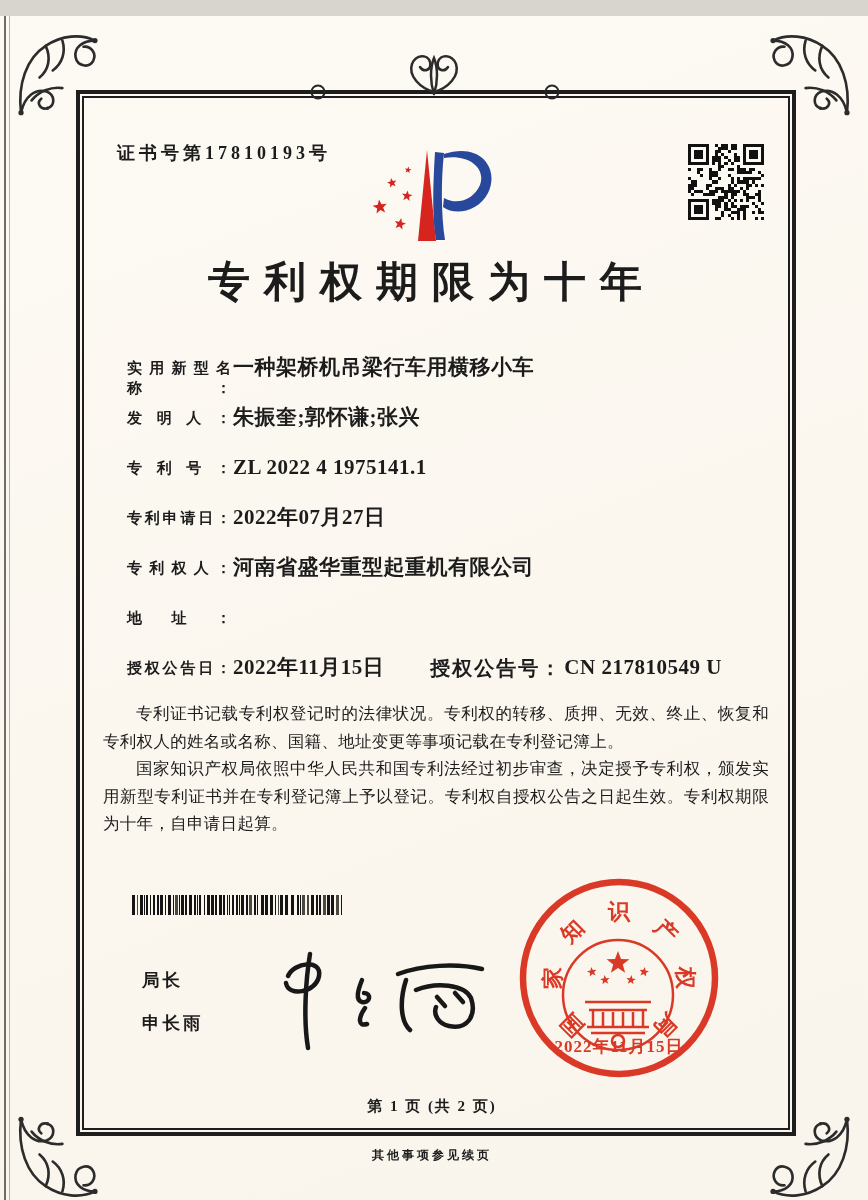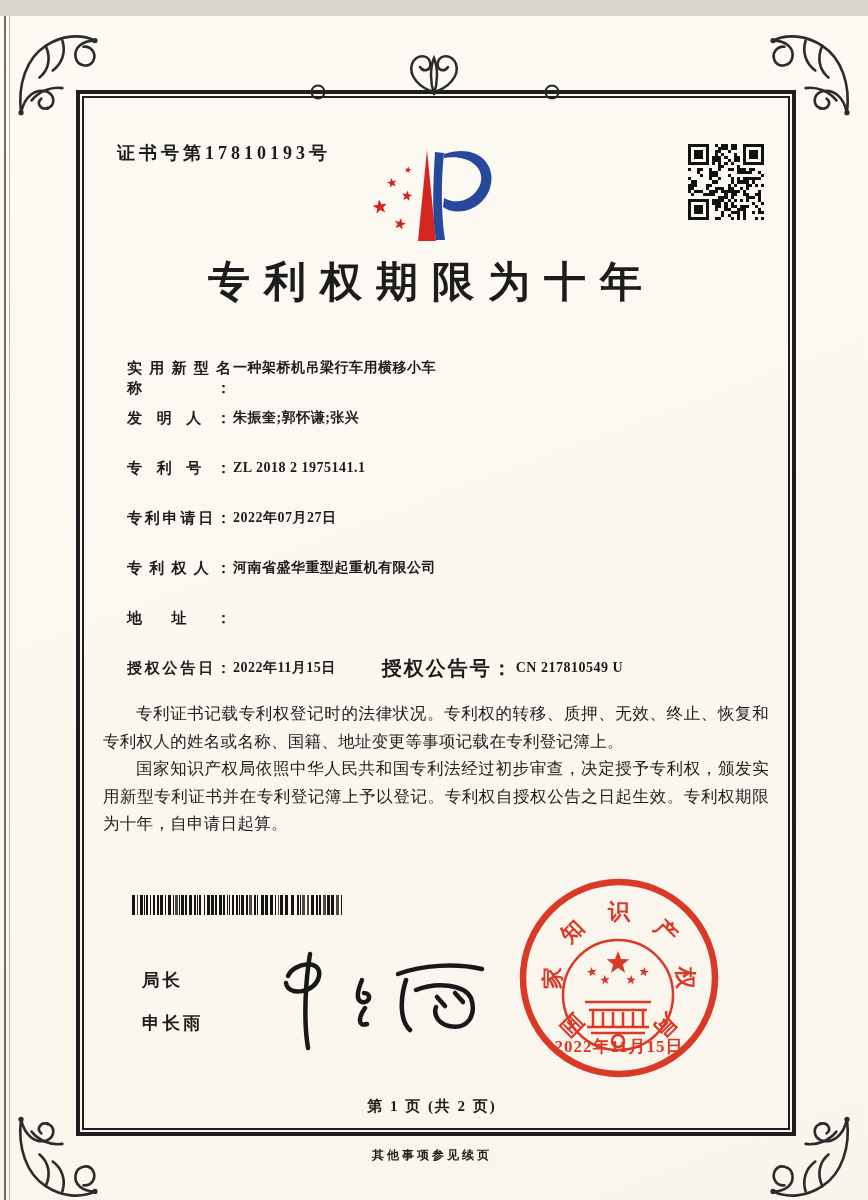--- a/index.html
+++ b/index.html
@@ -27,21 +27,21 @@
     position:absolute;left:76px;top:238px;width:712px;text-align:center;
     font-size:42px;font-weight:700;letter-spacing:14px;white-space:nowrap;
   }
 
   .fields{position:absolute;left:127px;top:342px;width:640px;}
   .field-row{display:flex;align-items:flex-start;height:50px;}
   .f-label{
     display:inline-block;width:104px;font-size:15px;font-weight:700;
     text-align:justify;text-align-last:justify;line-height:20px;flex:none;
   }
-  .f-value{font-size:14px;font-weight:700;line-height:19px;margin-left:2px;letter-spacing:.5px;white-space:nowrap;}
+  .f-value{font-size:21px;font-weight:700;line-height:19px;margin-left:2px;letter-spacing:.5px;white-space:nowrap;}
   .grant-label2{font-size:20px;font-weight:700;line-height:20px;margin-left:46px;letter-spacing:2px;white-space:nowrap;}
 
   .paras{position:absolute;left:103px;top:684px;width:666px;}
   .paras p{
     margin:0;padding:0;font-size:16.5px;line-height:27.5px;text-indent:2em;
     font-weight:500;letter-spacing:.3px;text-align:justify;
   }
 
   .barcode{position:absolute;left:132px;top:879px;width:216px;height:20px;display:flex;align-items:stretch;}
   .barcode div{flex:none;height:100%;}
@@ -326,21 +326,21 @@
     <div class="field-row">
       <span class="f-label">实用新型名称：</span>
       <span class="f-value">一种架桥机吊梁行车用横移小车</span>
     </div>
     <div class="field-row">
       <span class="f-label">发明人：</span>
       <span class="f-value">朱振奎;郭怀谦;张兴</span>
     </div>
     <div class="field-row">
       <span class="f-label">专利号：</span>
-      <span class="f-value">ZL 2018 2 1975141.1</span>
+      <span class="f-value">ZL 2022 4 1975141.1</span>
     </div>
     <div class="field-row">
       <span class="f-label">专利申请日：</span>
       <span class="f-value">2022年07月27日</span>
     </div>
     <div class="field-row">
       <span class="f-label">专利权人：</span>
       <span class="f-value">河南省盛华重型起重机有限公司</span>
     </div>
     <div class="field-row">

